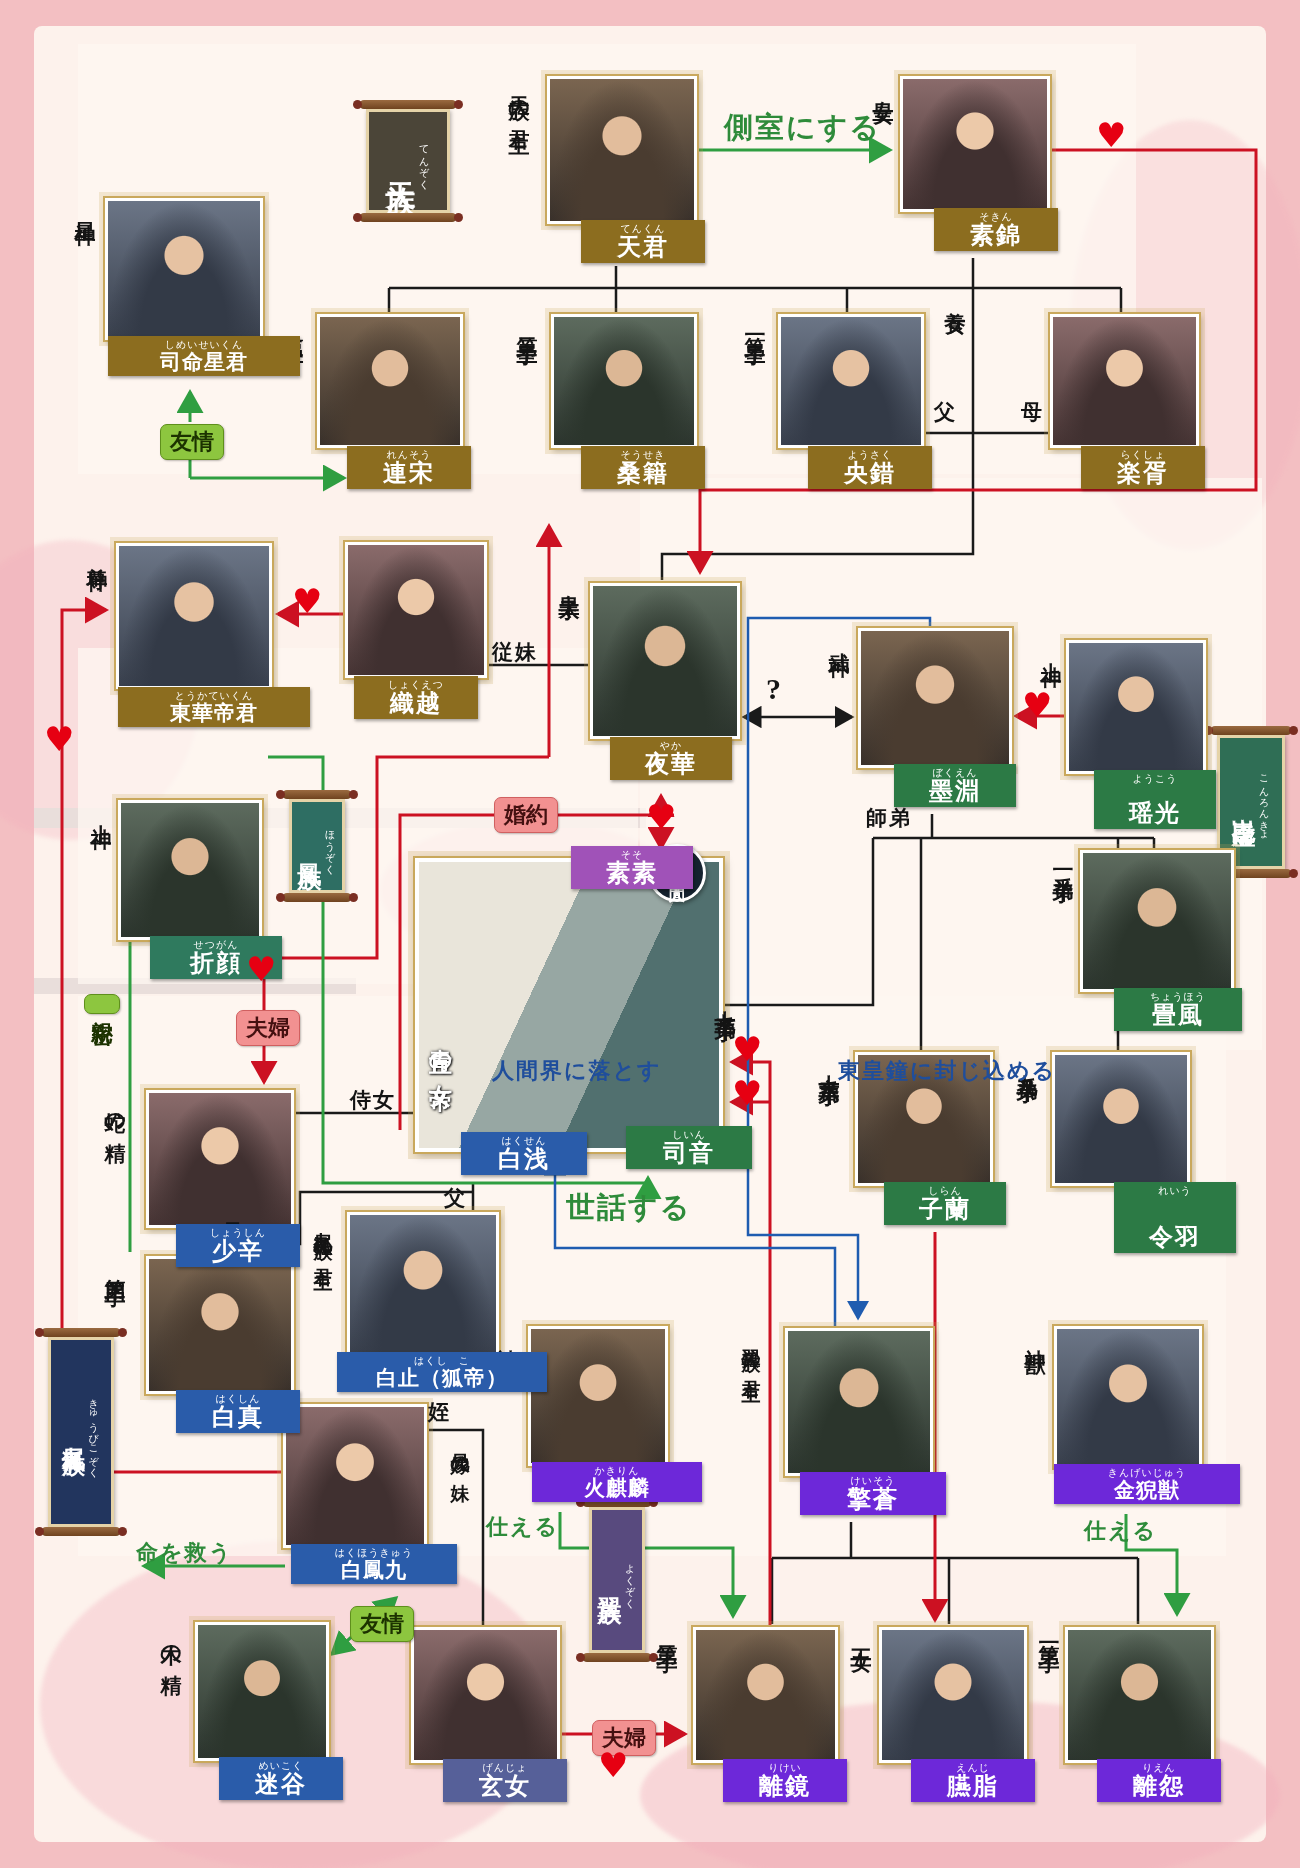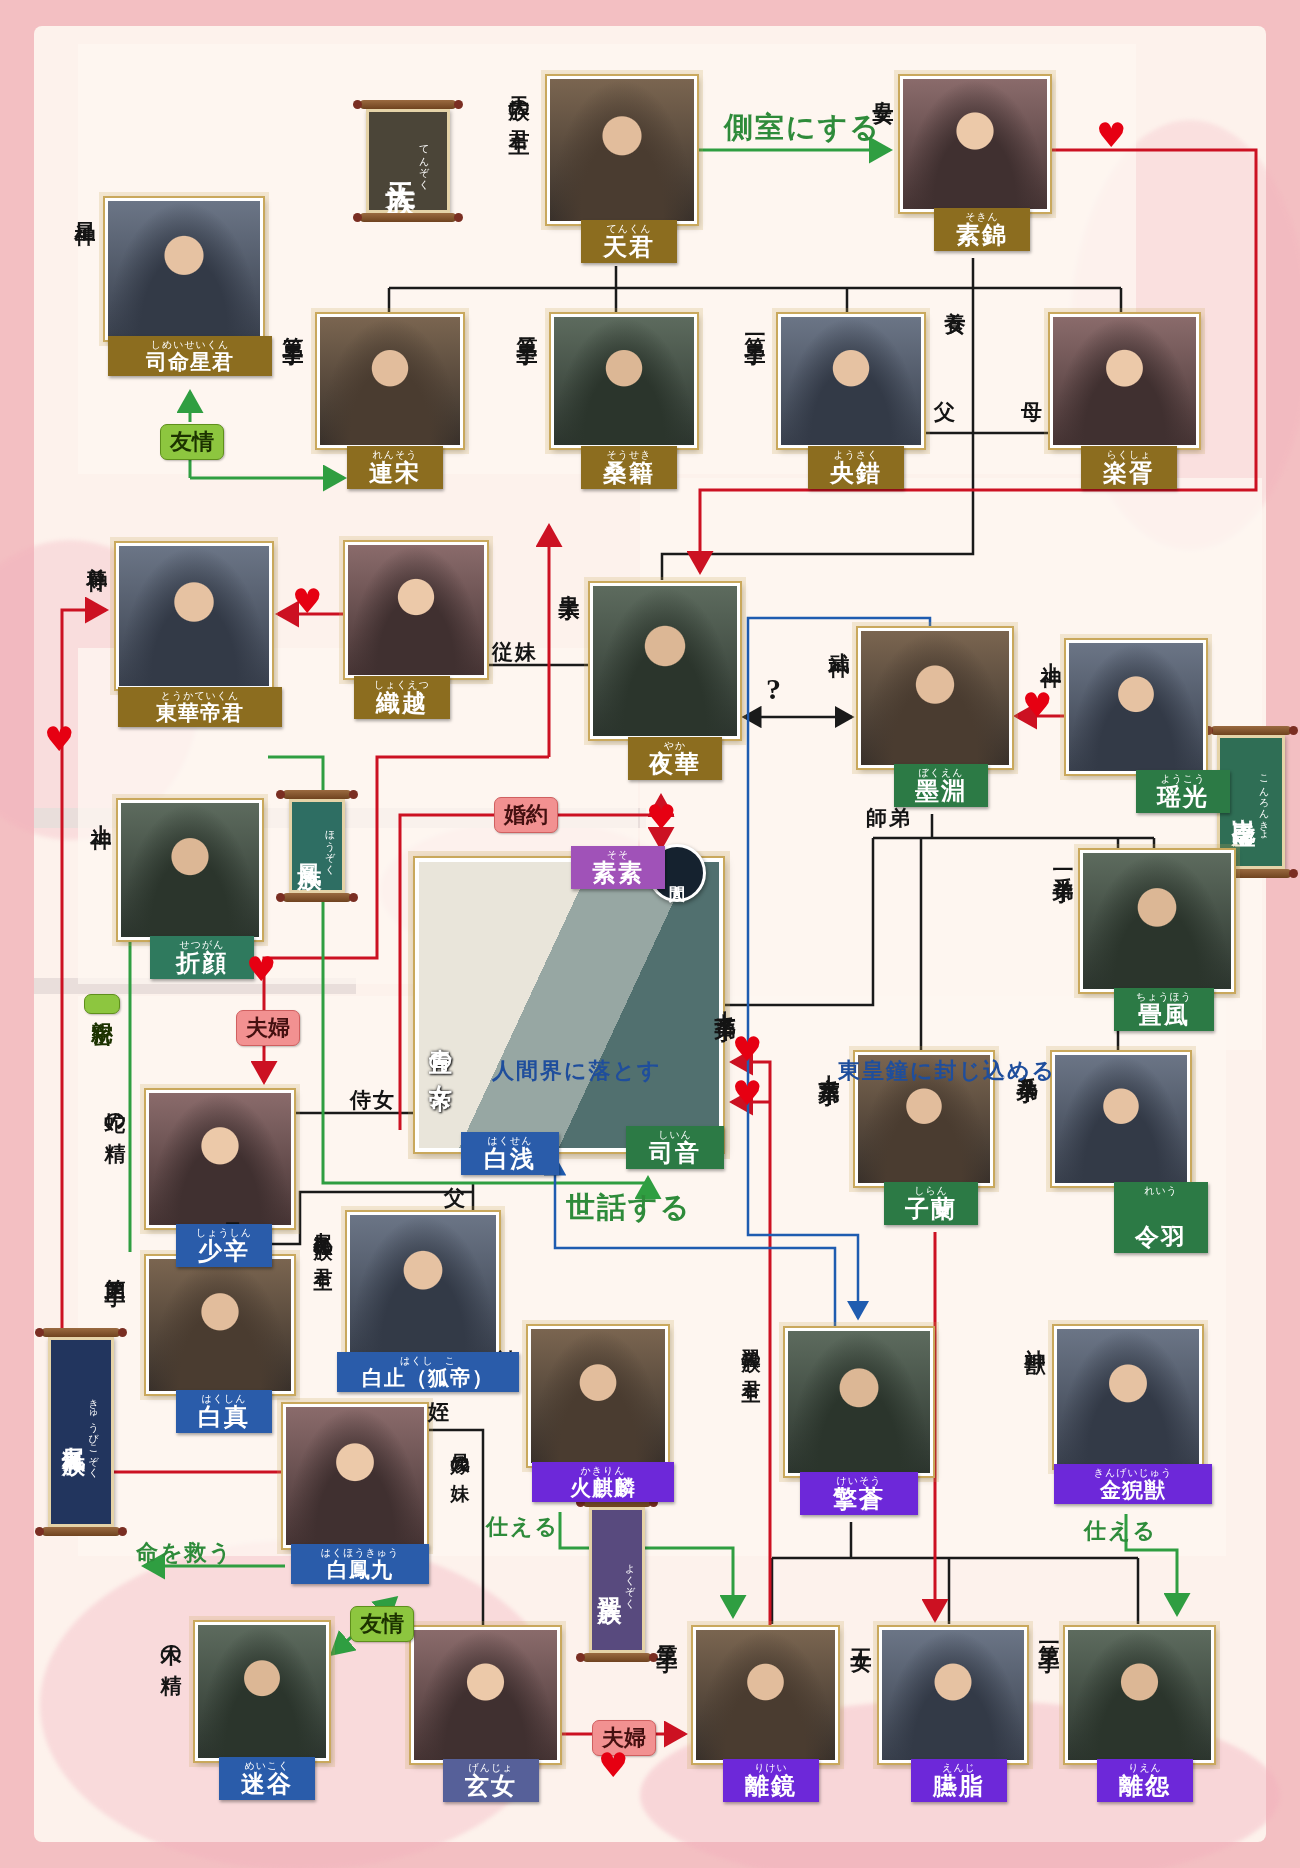--- a/index.html
+++ b/index.html
@@ -10,21 +10,21 @@
   .band{position:absolute;background:#e9dedb;}
   svg.lines{position:absolute;left:0;top:0;z-index:2;}
   .el{position:absolute;z-index:3;}
   
   .photo{border:3px solid #fff;outline:2px solid #c9a85c;box-shadow:0 0 0 6px rgba(201,168,92,.22),2px 3px 6px rgba(0,0,0,.3);}
   .tone-a{background:radial-gradient(circle at 50% 40%,#e2bd9c 0 17%,rgba(0,0,0,0) 18%),radial-gradient(ellipse at 50% 95%,#4a3c30 40%,rgba(0,0,0,0) 70%),linear-gradient(#7a6550,#38302a);}
   .tone-b{background:radial-gradient(circle at 50% 40%,#dcb795 0 17%,rgba(0,0,0,0) 18%),radial-gradient(ellipse at 50% 95%,#2b352c 40%,rgba(0,0,0,0) 70%),linear-gradient(#5d6b5e,#2c352e);}
   .tone-c{background:radial-gradient(circle at 50% 40%,#e6c2a2 0 17%,rgba(0,0,0,0) 18%),radial-gradient(ellipse at 50% 95%,#333a47 40%,rgba(0,0,0,0) 70%),linear-gradient(#6b7586,#39404d);}
   .tone-d{background:radial-gradient(circle at 50% 40%,#ecc9a9 0 17%,rgba(0,0,0,0) 18%),radial-gradient(ellipse at 50% 95%,#403030 40%,rgba(0,0,0,0) 70%),linear-gradient(#8a6b6b,#463434);}
   
-  .plate{display:flex;flex-direction:column;align-items:center;justify-content:center;color:#fff;text-align:right;padding:3px 8px;box-shadow:1px 2px 3px rgba(0,0,0,.35);z-index:4;}
+  .plate{display:flex;flex-direction:column;align-items:center;justify-content:center;color:#fff;text-align:right;padding:3px 22px;box-shadow:1px 2px 3px rgba(0,0,0,.35);z-index:4;}
   .plate .furi{font-size:10px;line-height:1.2;font-family:"Liberation Sans",sans-serif;letter-spacing:1px;white-space:nowrap;}
   .plate .nm{font-size:24px;line-height:1.05;font-weight:bold;letter-spacing:2px;white-space:nowrap;}
   .plate.wide .nm{font-size:21px;letter-spacing:1px;}
   .brown{background:#8c6d1f;} .green{background:#2c7a45;} .teal{background:#2f7a5e;}
   .blue{background:#2a5caa;} .slate{background:#566099;} .purple{background:#6d28d9;} .magenta{background:#a052b8;}
   
   .vlab{writing-mode:vertical-rl;text-orientation:upright;font-size:21px;font-weight:600;color:#141414;letter-spacing:3px;line-height:1;}
   .hlab{font-size:21px;font-weight:600;color:#141414;letter-spacing:2px;white-space:nowrap;}
   .qmark{font-size:30px;font-weight:bold;}
   .badge{border-radius:7px;padding:2px 9px;font-size:22px;font-weight:bold;color:#1c3200;box-shadow:1px 1px 2px rgba(0,0,0,.25);white-space:nowrap;}
@@ -242,29 +242,29 @@
       <span class="nm">楽胥</span>
     </div>
   <div class="el plate brown wide" style="left:118px;top:687px;width:148px;">
       <span class="furi">とうかていくん</span>
       <span class="nm">東華帝君</span>
     </div>
   <div class="el plate brown" style="left:354px;top:676px;width:80px;">
       <span class="furi">しょくえつ</span>
       <span class="nm">織越</span>
     </div>
-  <div class="el plate brown" style="left:628px;top:737px;width:78px;">
+  <div class="el plate brown" style="left:610px;top:737px;width:78px;">
       <span class="furi">やか</span>
       <span class="nm">夜華</span>
     </div>
   <div class="el plate green" style="left:894px;top:764px;width:78px;">
       <span class="furi">ぼくえん</span>
       <span class="nm">墨淵</span>
     </div>
-  <div class="el plate green" style="left:1136px;top:770px;width:78px;">
+  <div class="el plate green" style="left:1094px;top:770px;width:78px;gap:16px;">
       <span class="furi">ようこう</span>
       <span class="nm">瑶光</span>
     </div>
   <div class="el plate teal" style="left:150px;top:936px;width:88px;">
       <span class="furi">せつがん</span>
       <span class="nm">折顔</span>
     </div>
   <div class="el plate green" style="left:1114px;top:988px;width:84px;">
       <span class="furi">ちょうほう</span>
       <span class="nm">畳風</span>

